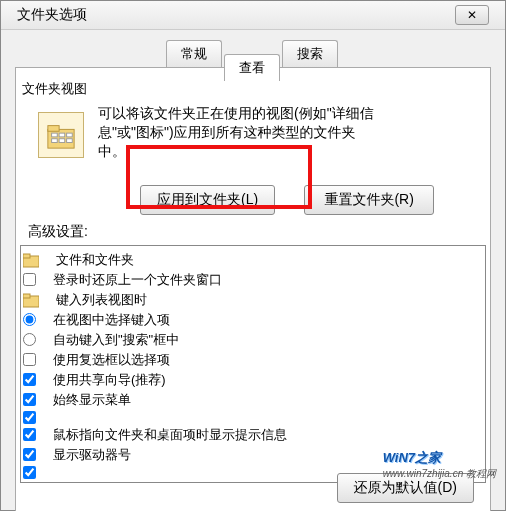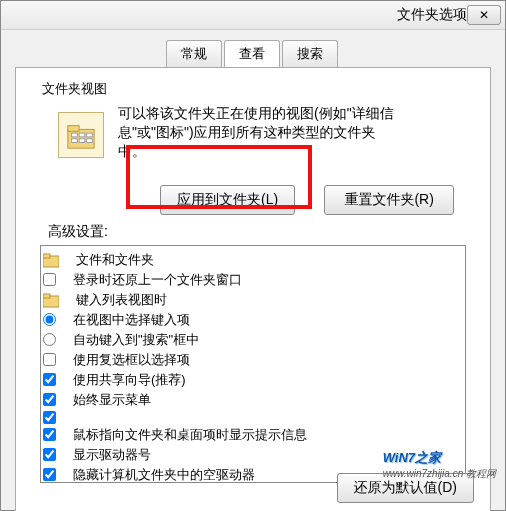--- a/index.html
+++ b/index.html
@@ -14,22 +14,22 @@
 }
 .dialog {
   border: 1px solid #888;
   background: #f0f0f0;
   width: 506px;
   height: 511px;
 }
 .titlebar {
   display: flex;
   align-items: center;
-  justify-content: flex-end;
-  padding: 4px 4px;
+  justify-content: space-between;
+  padding: 4px 16px;
   background: linear-gradient(#f8f8f8,#e8e8e8);
   border-bottom: 1px solid #ccc;
 }
 .titlebar .title { font-size: 14px; }
 .titlebar .close {
   width: 34px; height: 20px;
   border: 1px solid #999;
   border-radius: 3px;
   background: linear-gradient(#f8f8f8,#ddd);
   display:flex;align-items:center;justify-content:center;
@@ -44,28 +44,28 @@
   padding: 4px 14px;
   border: 1px solid #aaa;
   background: linear-gradient(#fdfdfd,#e6e6e6);
   border-bottom: none;
   margin-right: 2px;
   border-radius: 3px 3px 0 0;
 }
 .tab.active {
   background: #fff;
   position: relative;
-  top: 0;
+  top: 14px;
 }
 .panel {
   margin: 0 14px 10px 14px;
   border: 1px solid #aaa;
   background: #fff;
   height: 445px;
-  padding: 10px 24px;
+  padding: 10px 4px;
 }
 .group-title { margin: 2px 0 6px 2px; }
 .views-row { display: flex; gap: 10px; }
 .views-icon {
   width: 46px; height: 46px;
   border: 1px solid #c9b26f;
   background: #fdf5d8;
   display:flex;align-items:center;justify-content:center;
   margin: 8px 4px 0 18px;
 }
@@ -212,21 +212,20 @@
         <li class="row lvl1">
             <input type="checkbox" class="chk" checked="" style="">
             <span>鼠标指向文件夹和桌面项时显示提示信息</span>
           </li>
         <li class="row lvl1">
             <input type="checkbox" class="chk" checked="" style="">
             <span>显示驱动器号</span>
           </li>
         <li class="row lvl1">
             <input type="checkbox" class="chk" checked="" style="">
-            <span>隐藏计算机文件夹中的空驱动器</span>
           </li>
 
       </ul>
     </div>
 
     <button class="btn footer-btn">还原为默认值(D)</button>
   </div>
 </div>
 
 <div class="red-box"></div>

